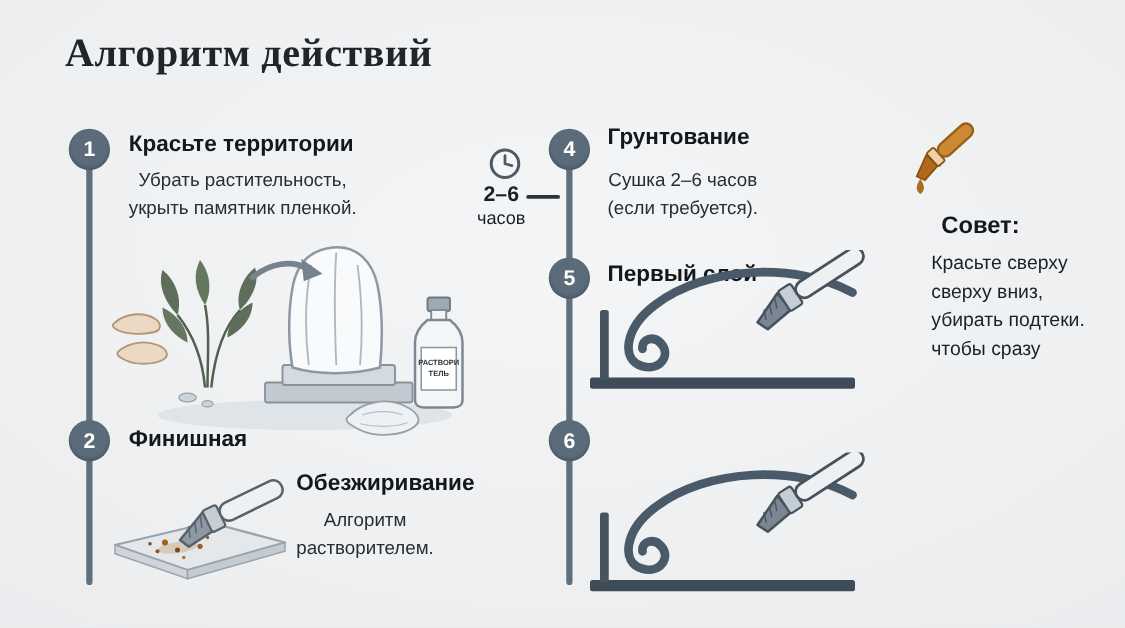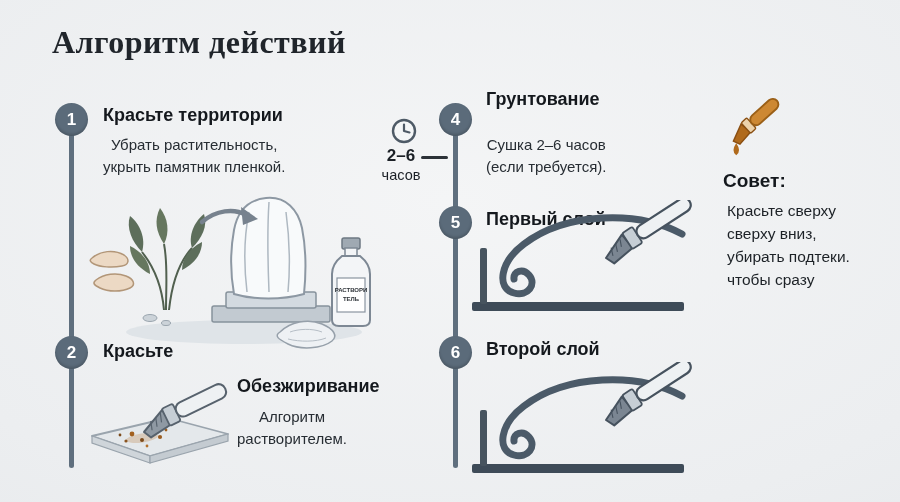--- a/index.html
+++ b/index.html
@@ -77,21 +77,21 @@
       <rect x="253" y="96" width="28" height="34" fill="#ffffff" stroke="#8a95a0" stroke-width="1.2"></rect>
       <text x="267" y="110" text-anchor="middle" font-size="6" font-weight="bold" fill="#2e3338" font-family="Liberation Sans, sans-serif">РАСТВОРИ</text>
       <text x="267" y="119" text-anchor="middle" font-size="6" font-weight="bold" fill="#2e3338" font-family="Liberation Sans, sans-serif">ТЕЛЬ</text>
     </g>
     <g>
       <path d="M196 150 C206 140 224 136 238 142 C250 147 254 154 248 159 C238 167 216 168 204 162 C194 157 190 154 196 150 Z" fill="#eef1f4" stroke="#96a0aa" stroke-width="1.5"></path>
       <path d="M206 150 C214 147 228 146 238 150 M204 157 C216 160 232 160 242 156" fill="none" stroke="#b6bec6" stroke-width="1"></path>
     </g>
   </svg>
 
-  <div class="step-title" style="left:103px;top:341px">Красьте</div>
+  <div class="step-title" style="left:103px;top:341px">Финишная</div>
 
   <svg class="abs" style="left:86px;top:372px" width="150" height="98" viewBox="0 0 150 98">
     <polygon points="6,64 82,46 142,62 64,84" fill="#e4e8eb" stroke="#9aa4ad" stroke-width="1.8" stroke-linejoin="round"></polygon>
     <polygon points="6,64 64,84 64,91 6,71" fill="#cfd5da" stroke="#9aa4ad" stroke-width="1.2"></polygon>
     <polygon points="64,84 142,62 142,69 64,91" fill="#c4cbd1" stroke="#9aa4ad" stroke-width="1.2"></polygon>
     <ellipse cx="56" cy="66" rx="16" ry="4.5" fill="#b5712c" opacity="0.25" transform="rotate(-8 56 66)"></ellipse>
     <g>
       <circle cx="46" cy="62" r="2.4" fill="#a2601f"></circle>
         <circle cx="56" cy="68" r="2" fill="#7c4a1a"></circle>
       <circle cx="66" cy="60" r="1.8" fill="#b5712c"></circle>
@@ -121,41 +121,40 @@
   </svg>
   <div class="duration" style="left:381px;top:146px;width:40px">2–6</div>
   <div class="duration-line" style="left:421px;top:156px"></div>
   <div class="duration-unit" style="left:379px;top:167px;width:44px">часов</div>
 
   <div class="tl-line" style="left:453px;top:112px;height:356px"></div>
   <div class="num-circle" style="left:439px;top:103px">4</div>
   <div class="num-circle" style="left:439px;top:206px">5</div>
   <div class="num-circle" style="left:439px;top:336px">6</div>
 
-  <div class="step-title" style="left:486px;top:89px">Грунтование</div>
+  <div class="step-title" style="left:486px;top:99px">Грунтование</div>
   <div class="step-desc" style="left:486px;top:134px">
     <div>Сушка 2–6 часов</div>
     <div>(если требуется).</div>
   </div>
 
   <div class="step-title" style="left:486px;top:209px">Первый слой</div>
 
   <svg class="abs" style="left:470px;top:200px" width="230" height="120" viewBox="0 0 230 120">
     <rect x="2" y="102" width="212" height="9" rx="2" fill="#3e4b58"></rect>
     <rect x="10" y="48" width="7" height="56" rx="2" fill="#47545f"></rect>
     <path d="M212 34 C168 10 96 12 54 44 C30 62 26 88 44 93 C58 97 67 84 59 75 C53 68 43 71 44 79" fill="none" stroke="#4b5a68" stroke-width="7" stroke-linecap="round"></path>
     <g transform="translate(136,58) rotate(-33)">
       <path d="M0 0 L26 -11 L28 6 L4 9 Z" fill="#7b8692" stroke="#46525e" stroke-width="2" stroke-linejoin="round"></path>
       <path d="M7 2 L10 -6 M13 1 L16 -7 M19 -1 L22 -8" stroke="#46525e" stroke-width="1.1"></path>
       <rect x="27" y="-12" width="12" height="19" rx="2" fill="#c6ced5" stroke="#46525e" stroke-width="1.8"></rect>
       <rect x="39" y="-9" width="62" height="14" rx="7" fill="#eef1f3" stroke="#46525e" stroke-width="2.2"></rect>
     </g>
   </svg>
 
-  <div class="step-title" style="left:486px;top:339px">Второй слой</div>
 
   <svg class="abs" style="left:470px;top:362px" width="230" height="120" viewBox="0 0 230 120">
     <rect x="2" y="102" width="212" height="9" rx="2" fill="#3e4b58"></rect>
     <rect x="10" y="48" width="7" height="56" rx="2" fill="#47545f"></rect>
     <path d="M212 34 C168 10 96 12 54 44 C30 62 26 88 44 93 C58 97 67 84 59 75 C53 68 43 71 44 79" fill="none" stroke="#4b5a68" stroke-width="7" stroke-linecap="round"></path>
     <g transform="translate(136,58) rotate(-33)">
       <path d="M0 0 L26 -11 L28 6 L4 9 Z" fill="#7b8692" stroke="#46525e" stroke-width="2" stroke-linejoin="round"></path>
       <path d="M7 2 L10 -6 M13 1 L16 -7 M19 -1 L22 -8" stroke="#46525e" stroke-width="1.1"></path>
       <rect x="27" y="-12" width="12" height="19" rx="2" fill="#c6ced5" stroke="#46525e" stroke-width="1.8"></rect>
       <rect x="39" y="-9" width="62" height="14" rx="7" fill="#eef1f3" stroke="#46525e" stroke-width="2.2"></rect>
@@ -163,21 +162,21 @@
   </svg>
 
   <svg class="abs" style="left:724px;top:94px" width="66" height="66" viewBox="0 0 70 70">
     <g transform="translate(10,50) rotate(-42)">
       <path d="M0 0 L18 -8 L20 5 L3 7 Z" fill="#b06a1c" stroke="#8a4f12" stroke-width="1.5"></path>
       <rect x="19" y="-9" width="8" height="15" rx="1.5" fill="#ecd2ab" stroke="#8a4f12" stroke-width="1.5"></rect>
       <rect x="27" y="-7" width="36" height="12" rx="6" fill="#cd8833" stroke="#9a5f17" stroke-width="2"></rect>
     </g>
     <path d="M13 52 q6 9 0 13 q-6 -4 0 -13" fill="#b06a1c"></path>
   </svg>
-  <div class="tip-title" style="left:723px;top:170px">Совет:</div>
-  <div class="tip-text" style="left:727px;top:199px">
+  <div class="tip-title" style="left:753px;top:170px">Совет:</div>
+  <div class="tip-text" style="left:745px;top:199px">
     <div>Красьте сверху</div>
     <div>сверху вниз,</div>
     <div>убирать подтеки.</div>
     <div>чтобы сразу</div>
   </div>
 
 </div>
 
 </body></html>

